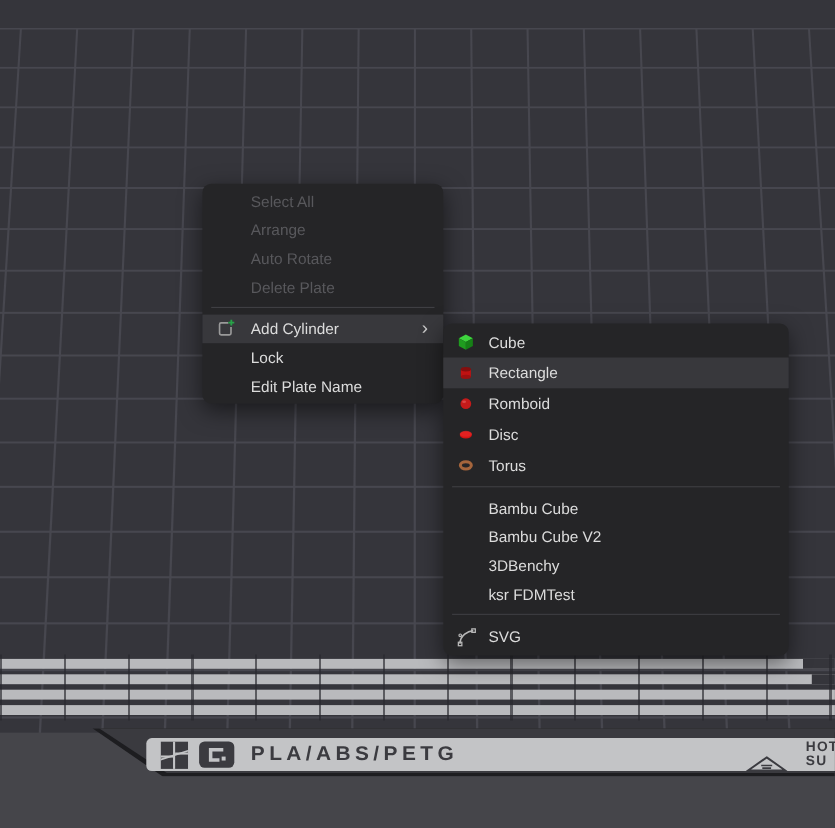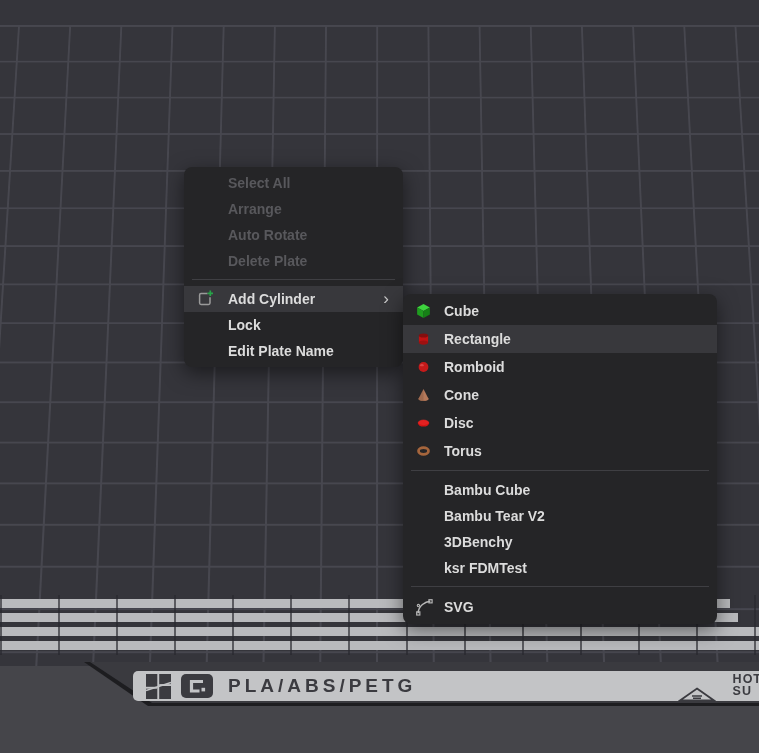--- a/index.html
+++ b/index.html
@@ -62,21 +62,21 @@
   .main-menu{left:184px;top:167px;width:219px;}
   .sub-menu{left:403px;top:294px;width:314px;}
   .menu-item{position:relative;display:flex;align-items:center;height:28px;}
   .main-menu .menu-item{height:26px;padding-left:44px;}
   .sub-menu .menu-item{padding-left:41px;}
   .sub-menu .menu-item.no-icon{height:26px;text-align:right;}
   .menu-item.disabled{color:var(--menu-text-disabled);}
   .menu-item.highlighted{background:var(--menu-highlight);}
   .mi-icon{position:absolute;left:12px;top:50%;transform:translateY(-50%);display:inline-flex;}
   .main-menu .mi-icon{left:11px;}
-  .mi-label{white-space:nowrap;font-weight:bold;}
+  .mi-label{white-space:nowrap;}
   .mi-chevron{position:absolute;right:14px;top:50%;transform:translateY(-54%);
     color:#c9c9c9;font-size:17px;line-height:1;}
   .menu-sep{height:1px;border-top:1px solid var(--separator);margin:5px 8px;}
 </style>
 </head>
 <body>
 
 <div class="viewport">
   <div class="grid"></div>
 
@@ -182,50 +182,40 @@
           <svg width="17" height="17" viewBox="0 0 16 16">
      <circle cx="8" cy="8" r="4.6" fill="#c51a1a"></circle>
      <ellipse cx="6.5" cy="6.3" rx="1.7" ry="1.1" fill="#e05050" opacity=".8"></ellipse>
           </svg>
         </span>
         <span class="mi-label">Romboid</span>
       </div>
       <div class="menu-item">
         <span class="mi-icon">
           <svg width="17" height="17" viewBox="0 0 16 16">
-     <ellipse cx="8" cy="11.6" rx="4.7" ry="1.9" fill="#8f5c42"></ellipse>
-     <path d="M8 2.4 L12.7 11.6 A4.7 1.9 0 0 1 3.3 11.6 Z" fill="#b5795a"></path>
-     <path d="M8 2.4 L3.3 11.6 A4.7 1.9 0 0 0 8 13.5 Z" fill="#000" opacity=".12"></path>
-          </svg>
-        </span>
-        <span class="mi-label">Cone</span>
-      </div>
-      <div class="menu-item">
-        <span class="mi-icon">
-          <svg width="17" height="17" viewBox="0 0 16 16">
      <ellipse cx="8" cy="8.3" rx="5.2" ry="3.1" fill="#d41414"></ellipse>
      <ellipse cx="8" cy="7.4" rx="5.2" ry="2.6" fill="#ee2b2b" opacity=".55"></ellipse>
           </svg>
         </span>
         <span class="mi-label">Disc</span>
       </div>
       <div class="menu-item">
         <span class="mi-icon">
           <svg width="17" height="17" viewBox="0 0 16 16">
      <ellipse cx="8" cy="8" rx="4.7" ry="3.1" fill="none" stroke="#a5653c" stroke-width="2.6"></ellipse>
           </svg>
         </span>
         <span class="mi-label">Torus</span>
       </div>
       <div class="menu-sep"></div>
       <div class="menu-item no-icon">
         <span class="mi-label">Bambu Cube</span>
       </div>
       <div class="menu-item no-icon">
-        <span class="mi-label">Bambu Tear V2</span>
+        <span class="mi-label">Bambu Cube V2</span>
       </div>
       <div class="menu-item no-icon">
         <span class="mi-label">3DBenchy</span>
       </div>
       <div class="menu-item no-icon">
         <span class="mi-label">ksr FDMTest</span>
       </div>
       <div class="menu-sep"></div>
       <div class="menu-item">
         <span class="mi-icon">

